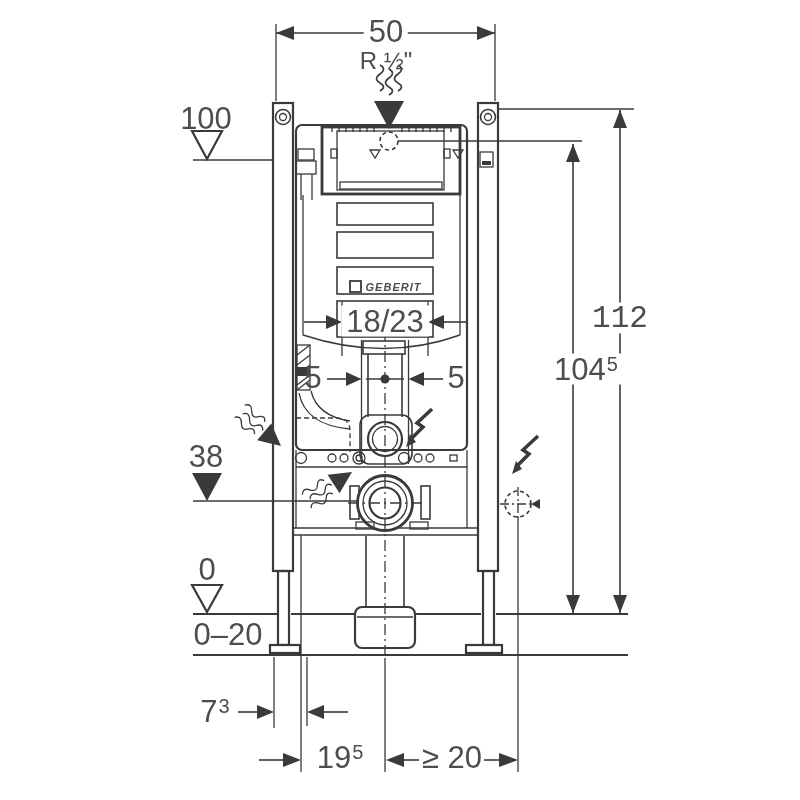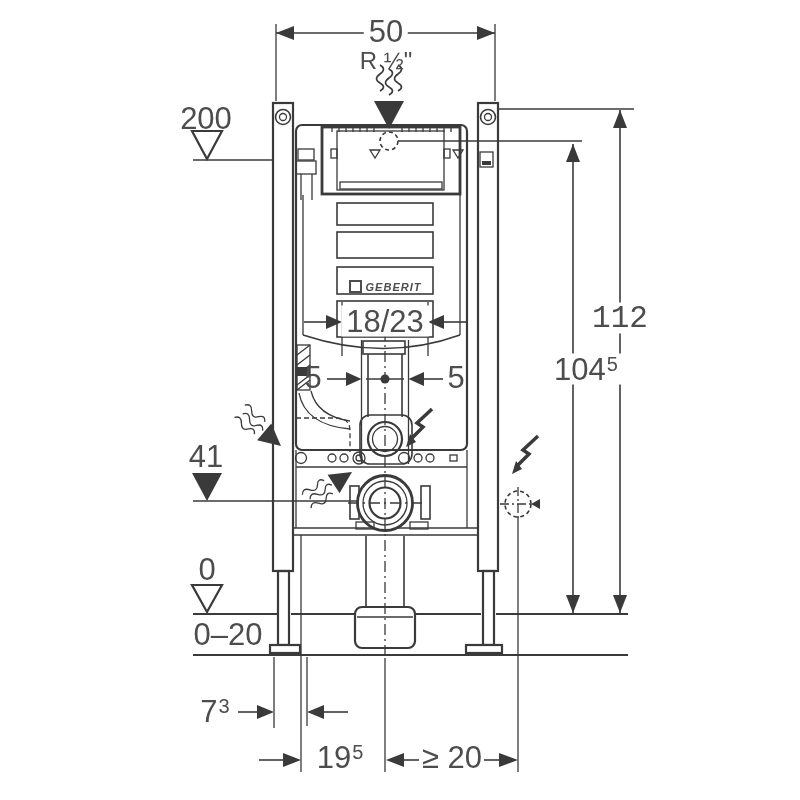--- a/index.html
+++ b/index.html
@@ -243,29 +243,29 @@
     <line class="st s15" x1="404" y1="760" x2="419" y2="760"></line>
     <line class="st s15" x1="484" y1="760" x2="499" y2="760"></line>
     <polygon class="f" points="518,760 499,753 499,767"></polygon>
   </g>
 </svg>
 
 <div class="lbl bgw" style="left:386px;top:31px;">50</div>
 
 <div class="lbl small" style="left:386px;top:61px;">R ½"</div>
 
-<div class="lbl" style="left:206px;top:118px;">200</div>
+<div class="lbl" style="left:206px;top:118px;">100</div>
 
 <div class="lbl bgw" style="left:385px;top:321px;">18/23</div>
 
 <div class="lbl" style="left:313px;top:377px;">5</div>
 
 <div class="lbl" style="left:456px;top:377px;">5</div>
 
-<div class="lbl" style="left:206px;top:456px;">41</div>
+<div class="lbl" style="left:206px;top:456px;">38</div>
 
 <div class="lbl" style="left:207px;top:569px;">0</div>
 
 <div class="lbl" style="left:228px;top:634px;">0–20</div>
 
 <div class="lbl bgw" style="left:620px;top:318px;font-family:Liberation Mono, monospace;">112</div>
 
 <div class="lbl bgw" style="left:586px;top:369px;"><span>104</span><span class="sup">5</span></div>
 
 <div class="lbl" style="left:215px;top:711px;"><span>7</span><span class="sup">3</span></div>

